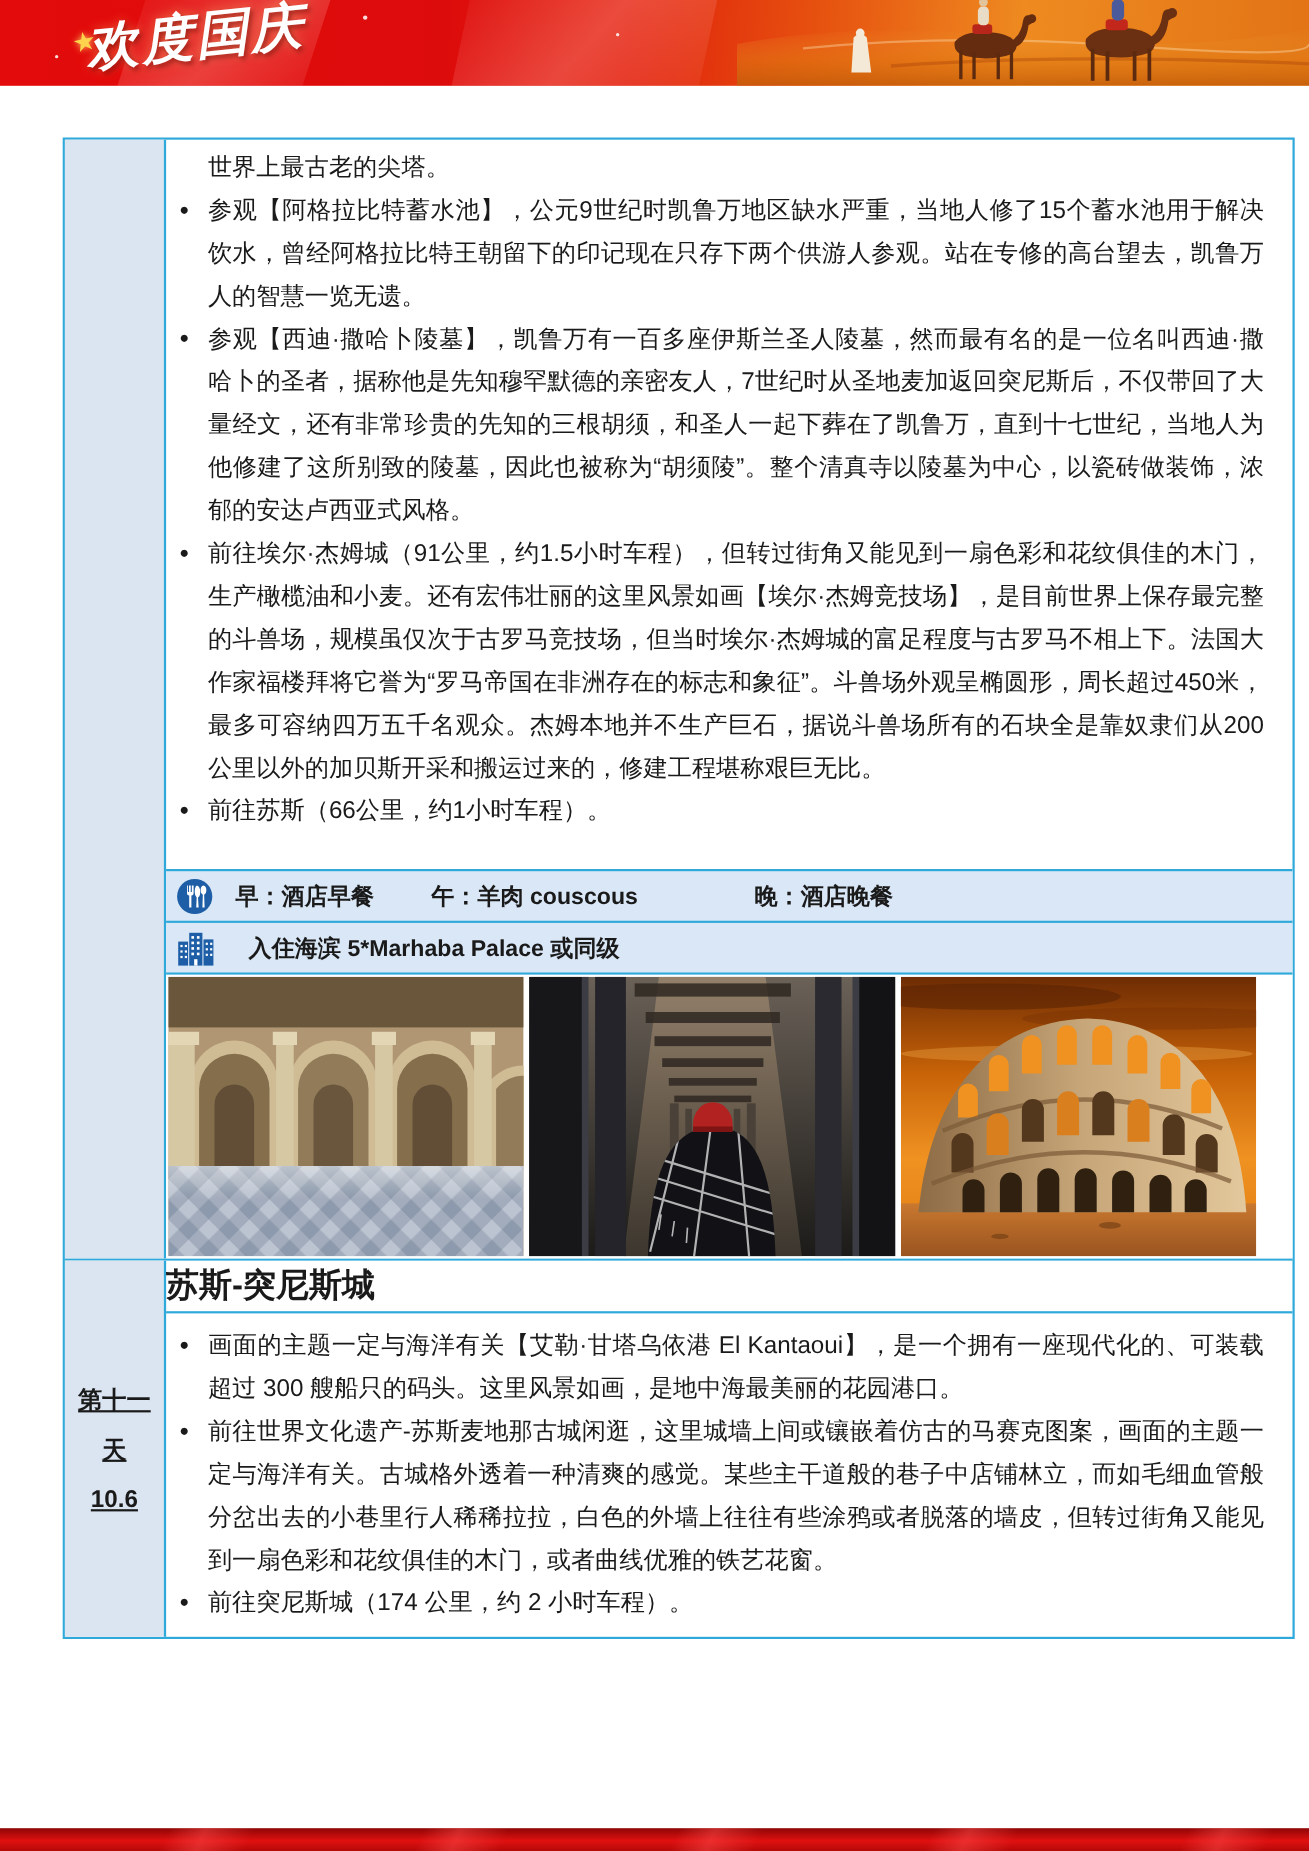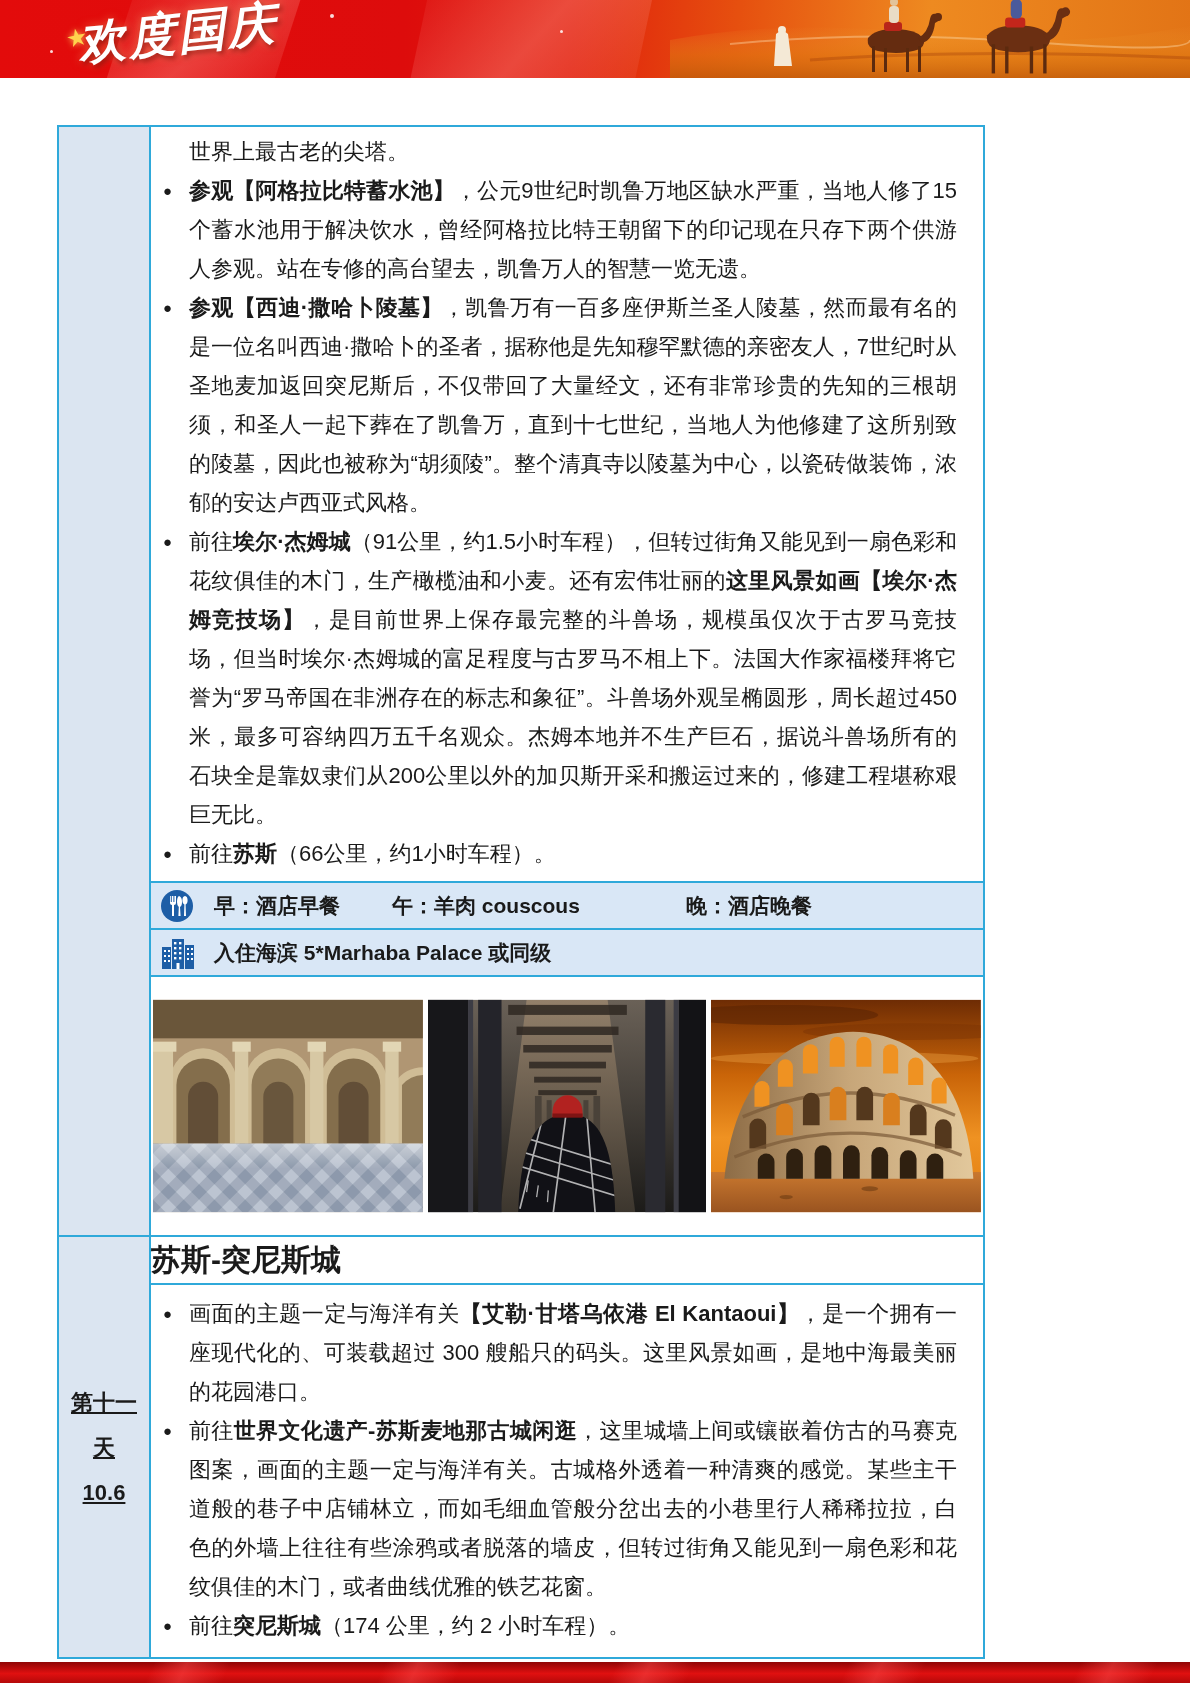--- a/index.html
+++ b/index.html
@@ -20,41 +20,41 @@
   .logo{
     position:absolute;left:78px;top:2px;font-size:47px;font-weight:bold;font-style:italic;
     color:#ffffff;transform:rotate(-6deg);letter-spacing:3px;
     text-shadow:2px 3px 5px rgba(110,0,0,.6),0 0 10px rgba(255,200,120,.5);
   }
   .logo-star{position:absolute;left:66px;top:24px;color:#ffd44d;font-size:24px;font-style:normal;
     text-shadow:0 0 6px rgba(255,220,100,.9);transform:rotate(-12deg);}
   .desert{position:absolute;right:0;top:0;height:78px;}
   
   .itable{
-    position:absolute;left:57px;top:125px;width:928px;box-sizing:border-box;
+    position:absolute;left:57px;top:125px;width:1120px;box-sizing:border-box;
     border:2px solid #2fa9da;background:#fff;
   }
   .block{display:flex;}
   .day-cell{flex:0 0 90px;background:#dbe5f1;border-right:2px solid #2fa9da;
     display:flex;flex-direction:column;align-items:center;justify-content:center;
     font-weight:bold;font-size:22px;line-height:45px;text-align:center;text-decoration:underline;}
   .content{flex:1;min-width:0;display:flex;flex-direction:column;}
   .text-section{padding:5px 26px 8px 38px;min-height:650px;font-size:22px;line-height:39px;text-align:justify;}
   .li{position:relative;}
   .dot{position:absolute;left:-26px;top:0;font-size:15px;}
-  b{font-weight:bold;}
+  b{font-weight:normal;}
   .meal-row,.hotel-row{
     display:flex;align-items:center;background:#d9e7f6;border-top:2px solid #2fa9da;
     height:45px;font-weight:bold;font-size:21px;white-space:nowrap;gap:10px;
   }
   .meal-icon,.hotel-icon{margin-left:9px;flex:0 0 auto;display:flex;}
   .meal-b{margin-left:10px;}
   .meal-l{margin-left:42px;}
   .meal-d{margin-left:96px;}
-  .hotel-label{margin-left:8px;text-align:center;}
+  .hotel-label{margin-left:20px;text-align:center;}
   .photos{display:flex;gap:5px;padding:2px;border-top:2px solid #2fa9da;background:#fff;}
   .photos svg{display:block;}
   .block2{border-top:2px solid #2fa9da;}
   .b2-title{height:46px;line-height:46px;font-weight:bold;font-size:30px;
     border-bottom:2px solid #2fa9da;}
   .b2-list{padding:9px 26px 12px 38px;font-size:22px;line-height:39px;text-align:justify;}
   
   .bottom-strip{
     position:absolute;left:0;top:1662px;width:1190px;height:21px;
     background:

